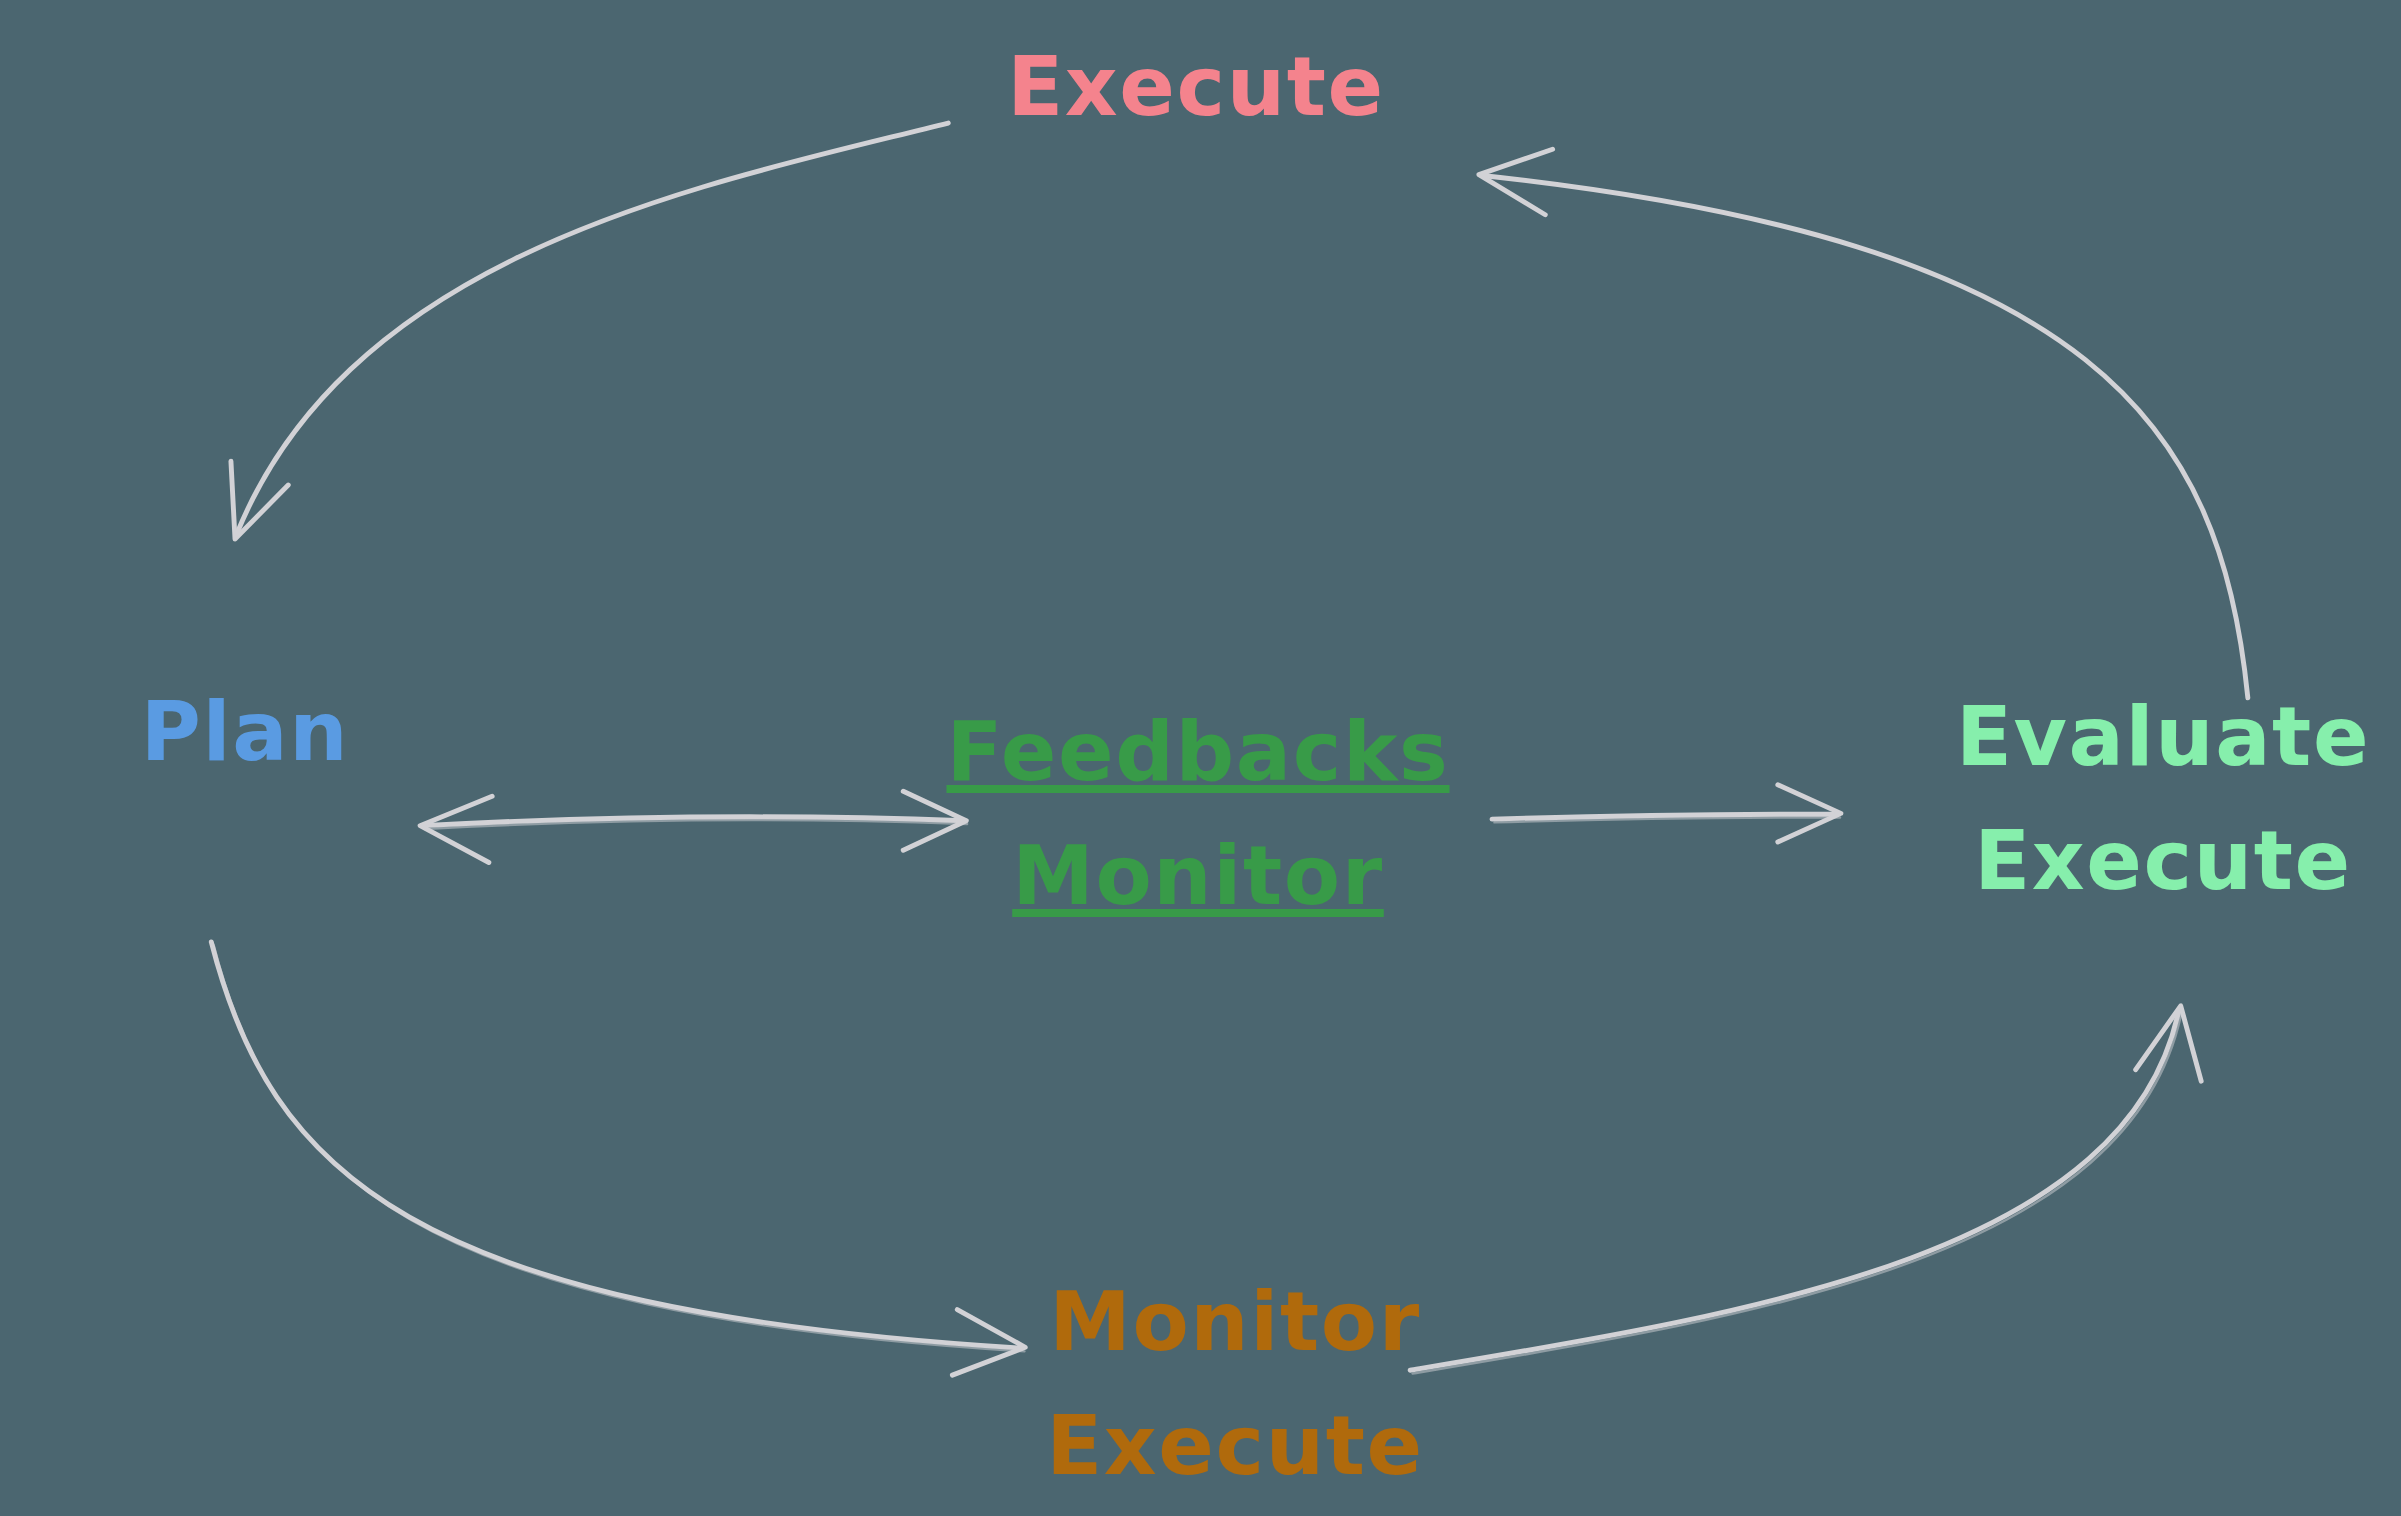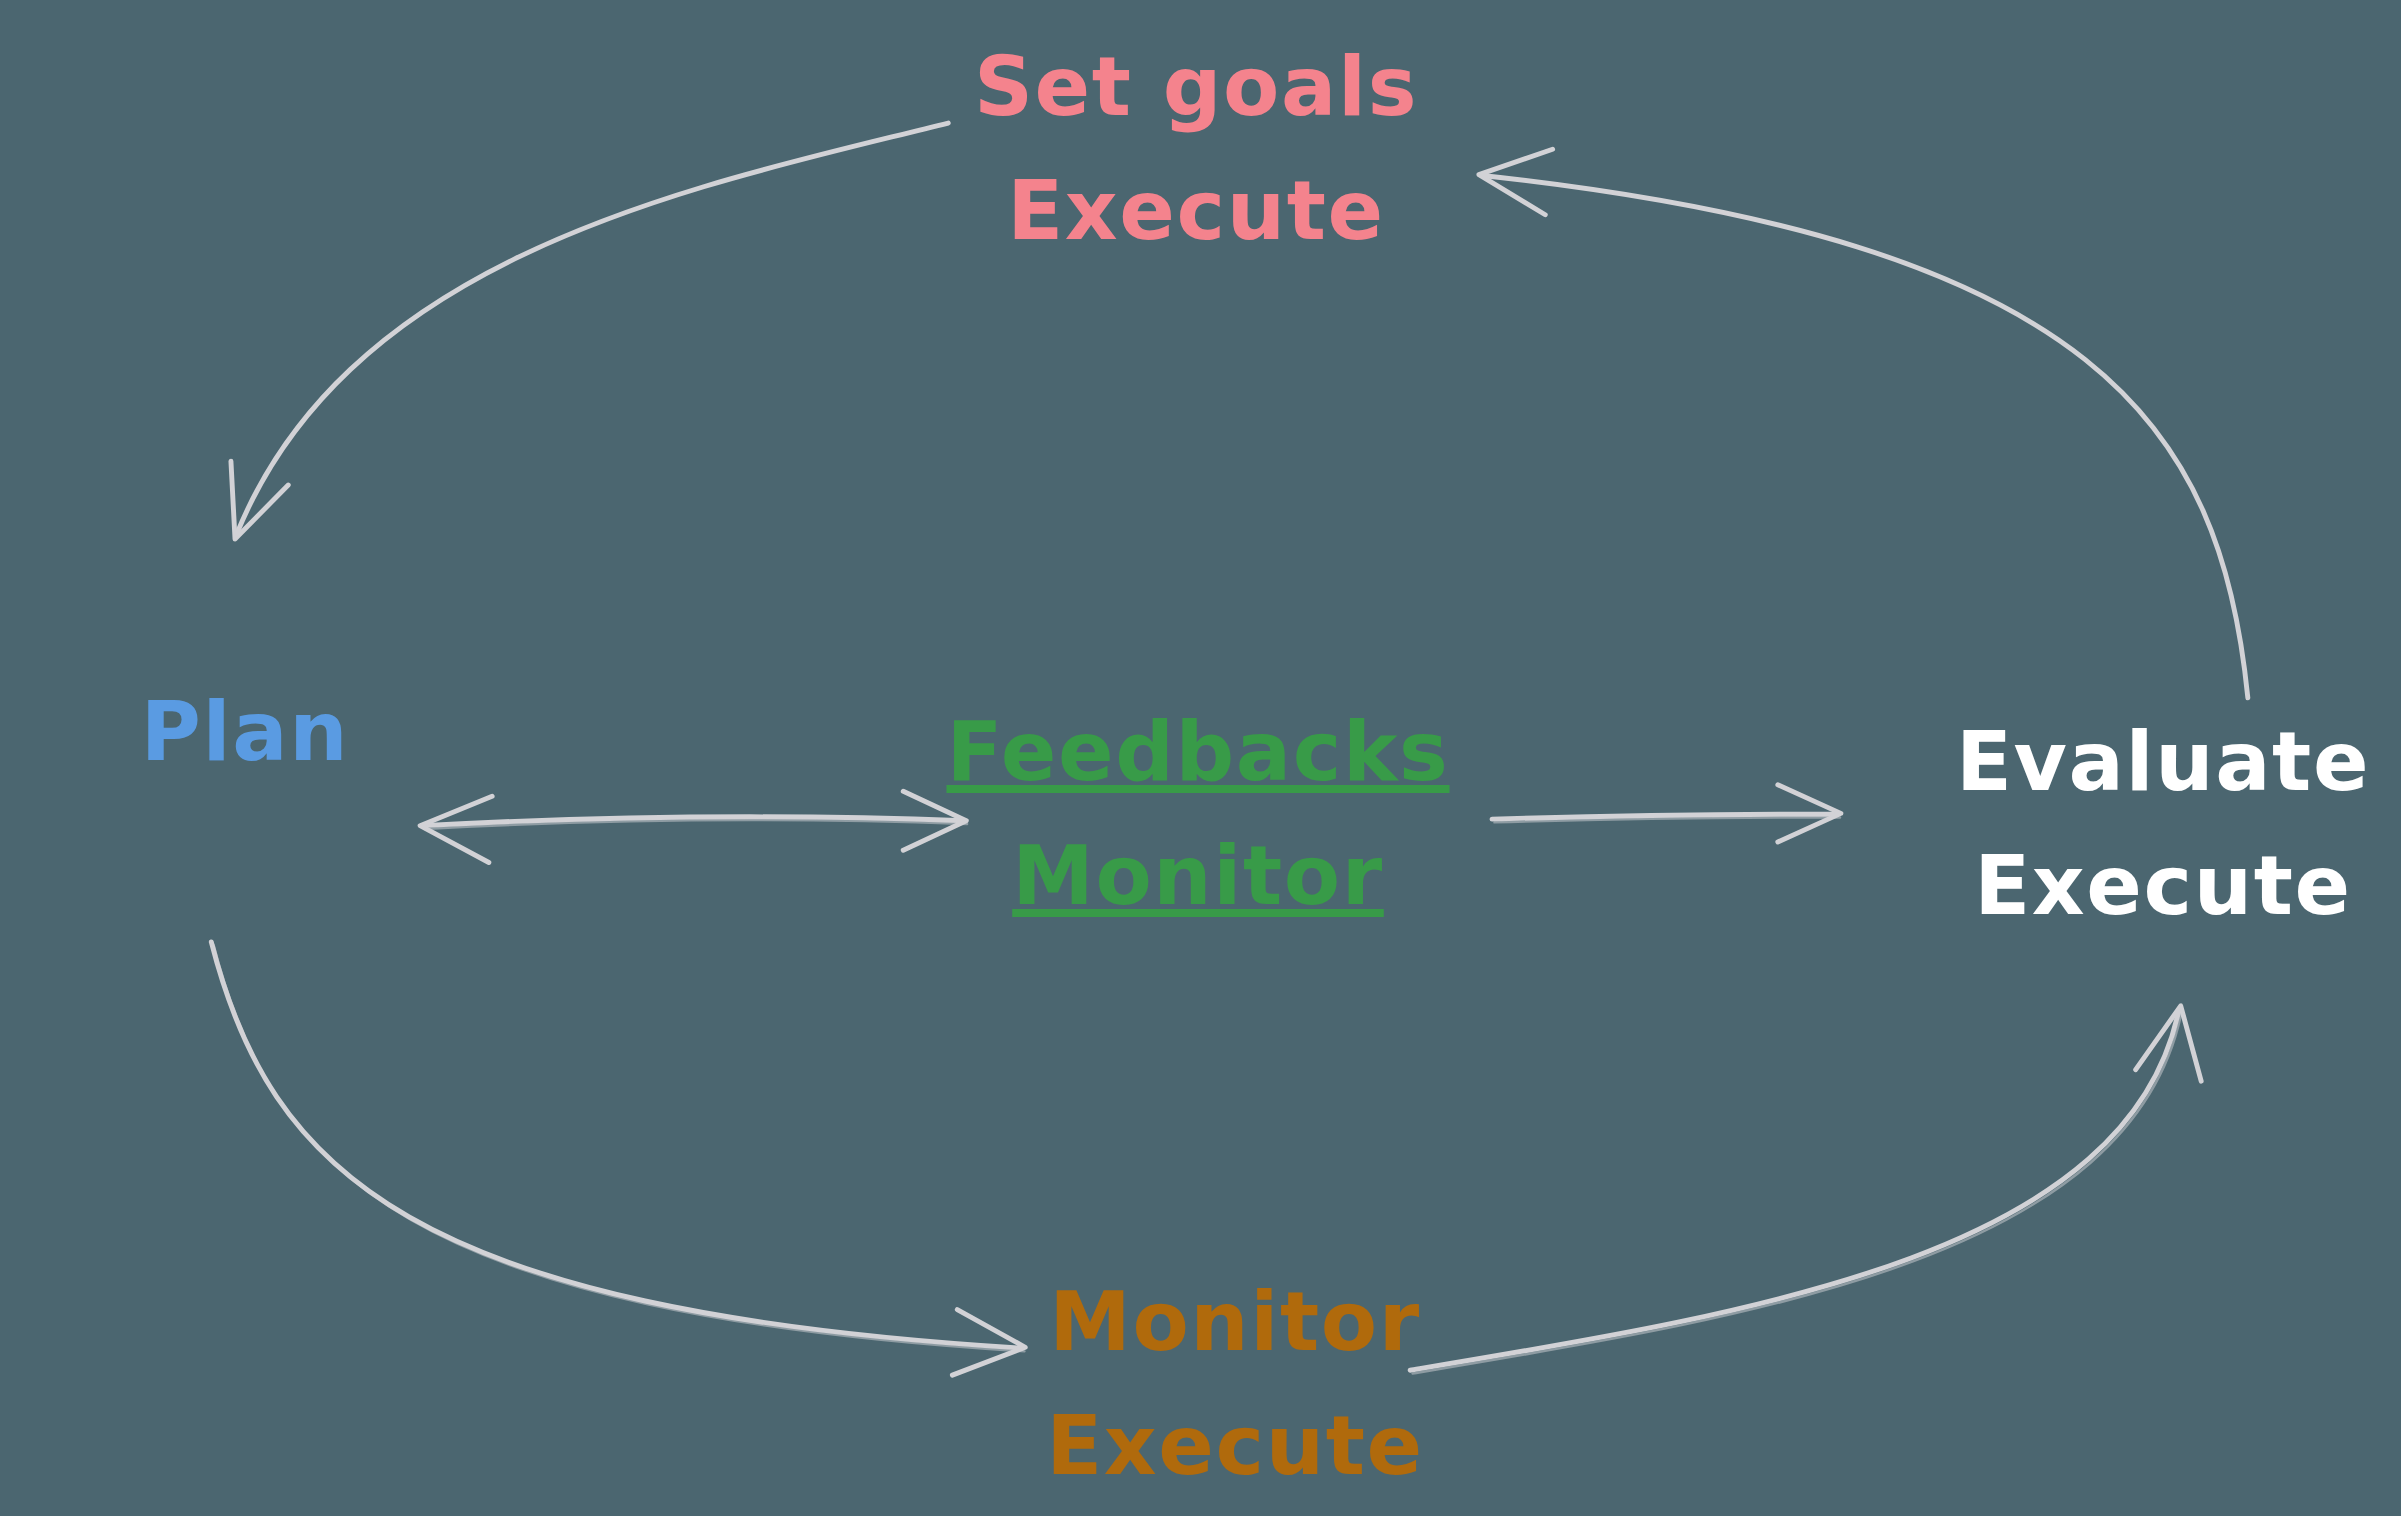--- a/index.html
+++ b/index.html
@@ -78,34 +78,33 @@
     </g>
 
     <g>
       <path class="arrow-shaft" d="M 1722 1673 C 2150 1602, 2600 1530, 2661 1232" style="stroke: rgb(210, 210, 214);"></path>
       <path class="arrow-shaft ghost" d="M 1722 1673 C 2150 1602, 2600 1530, 2661 1232" style="stroke: rgb(210, 210, 214);"></path>
       <path class="arrow-head" d="M 2688 1320 L 2663 1228 L 2608 1306" style="stroke: rgb(210, 210, 214);"></path>
     </g>
   </svg>
 
   <div class="node" style="left: 1196px; top: 24.6px; color: rgb(244, 131, 141);">
-    <span>Set goals</span>
     <span>Execute</span>
   </div>
 
   <div class="node" style="left: 205px; top: 670px; color: rgb(90, 155, 226); margin-left: 40px;">
     <span>Plan</span>
   </div>
 
   <div class="node" style="left: 1198px; top: 690px; color: rgb(56, 155, 72); text-decoration: underline;">
     <span>Feedbacks</span>
     <span>Monitor</span>
   </div>
 
-  <div class="node" style="left: 2163px; top: 700px; color: #ffffff; text-align: center;">
+  <div class="node" style="left: 2163px; top: 675px; color: #86efac; text-align: center;">
     <span>Evaluate</span>
     <span>Execute</span>
   </div>
 
   <div class="node" style="left: 1235px; top: 1260px; color: rgb(176, 106, 12);">
     <span>Monitor</span>
     <span>Execute</span>
   </div>
 
 </div>

